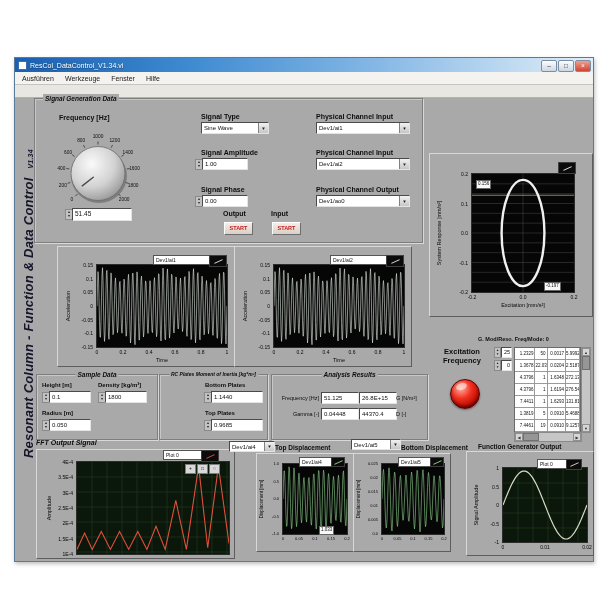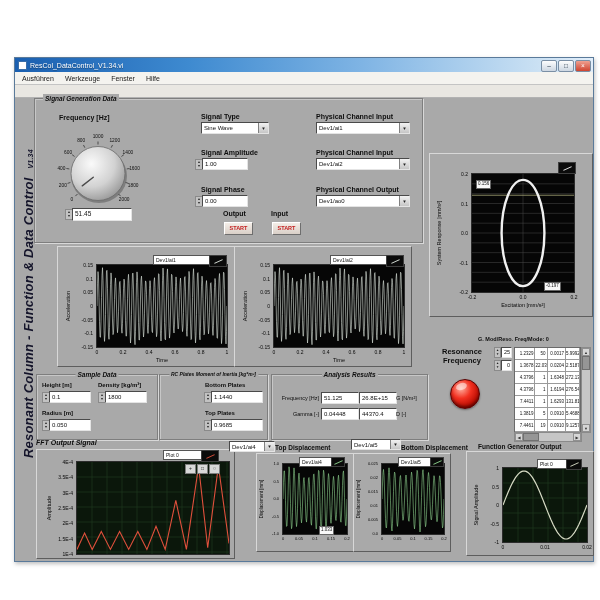--- a/index.html
+++ b/index.html
@@ -251,21 +251,21 @@
         <div class="tick" style="left: 132px; top: 140px; width: 24px; text-align: center; font-size: 5px;">0.2</div>
         <div class="ylab" style="left: 9px; top: 79px; transform: translate(-50%, -50%) rotate(-90deg); font-size: 5.5px;">System Response [mm/s²]</div>
         <div class="xlab" style="left: 63px; width: 60px; top: 148px; font-size: 5.5px;">Excitation [mm/s²]</div>
         <div class="legicon" style="left: 128px; top: 8px; width: 16px; height: 10px;">
           <i style="background: rgb(240, 240, 240);"></i>
         </div>
         <div class="cursorbox" style="left: 46px; top: 26px;">0.156</div>
         <div class="cursorbox" style="left: 114px; top: 128px;">-0.197</div>
       </div>
 
-    <div class="lbl" style="left:416px;top:249px;width:62px;text-align:center;white-space:normal;font-size:7.5px;line-height:9px;">Resonance Frequency</div>
+    <div class="lbl" style="left:416px;top:249px;width:62px;text-align:center;white-space:normal;font-size:7.5px;line-height:9px;">Excitation Frequency</div>
     <div class="led" style="left:435px;top:281px;"></div>
 
     <div class="theader" style="left:463px;top:238px;">G. Mod/Reso. Freq/Mode: 0</div>
     <div class="idx" style="left:479px;top:249px;width:18px;">
       <span class="sp">▲<br>▼</span>
         <span class="val">25</span>
     </div>
     <div class="idx" style="left:479px;top:262px;width:18px;">
       <span class="sp">▲<br>▼</span>
         <span class="val">0</span>

